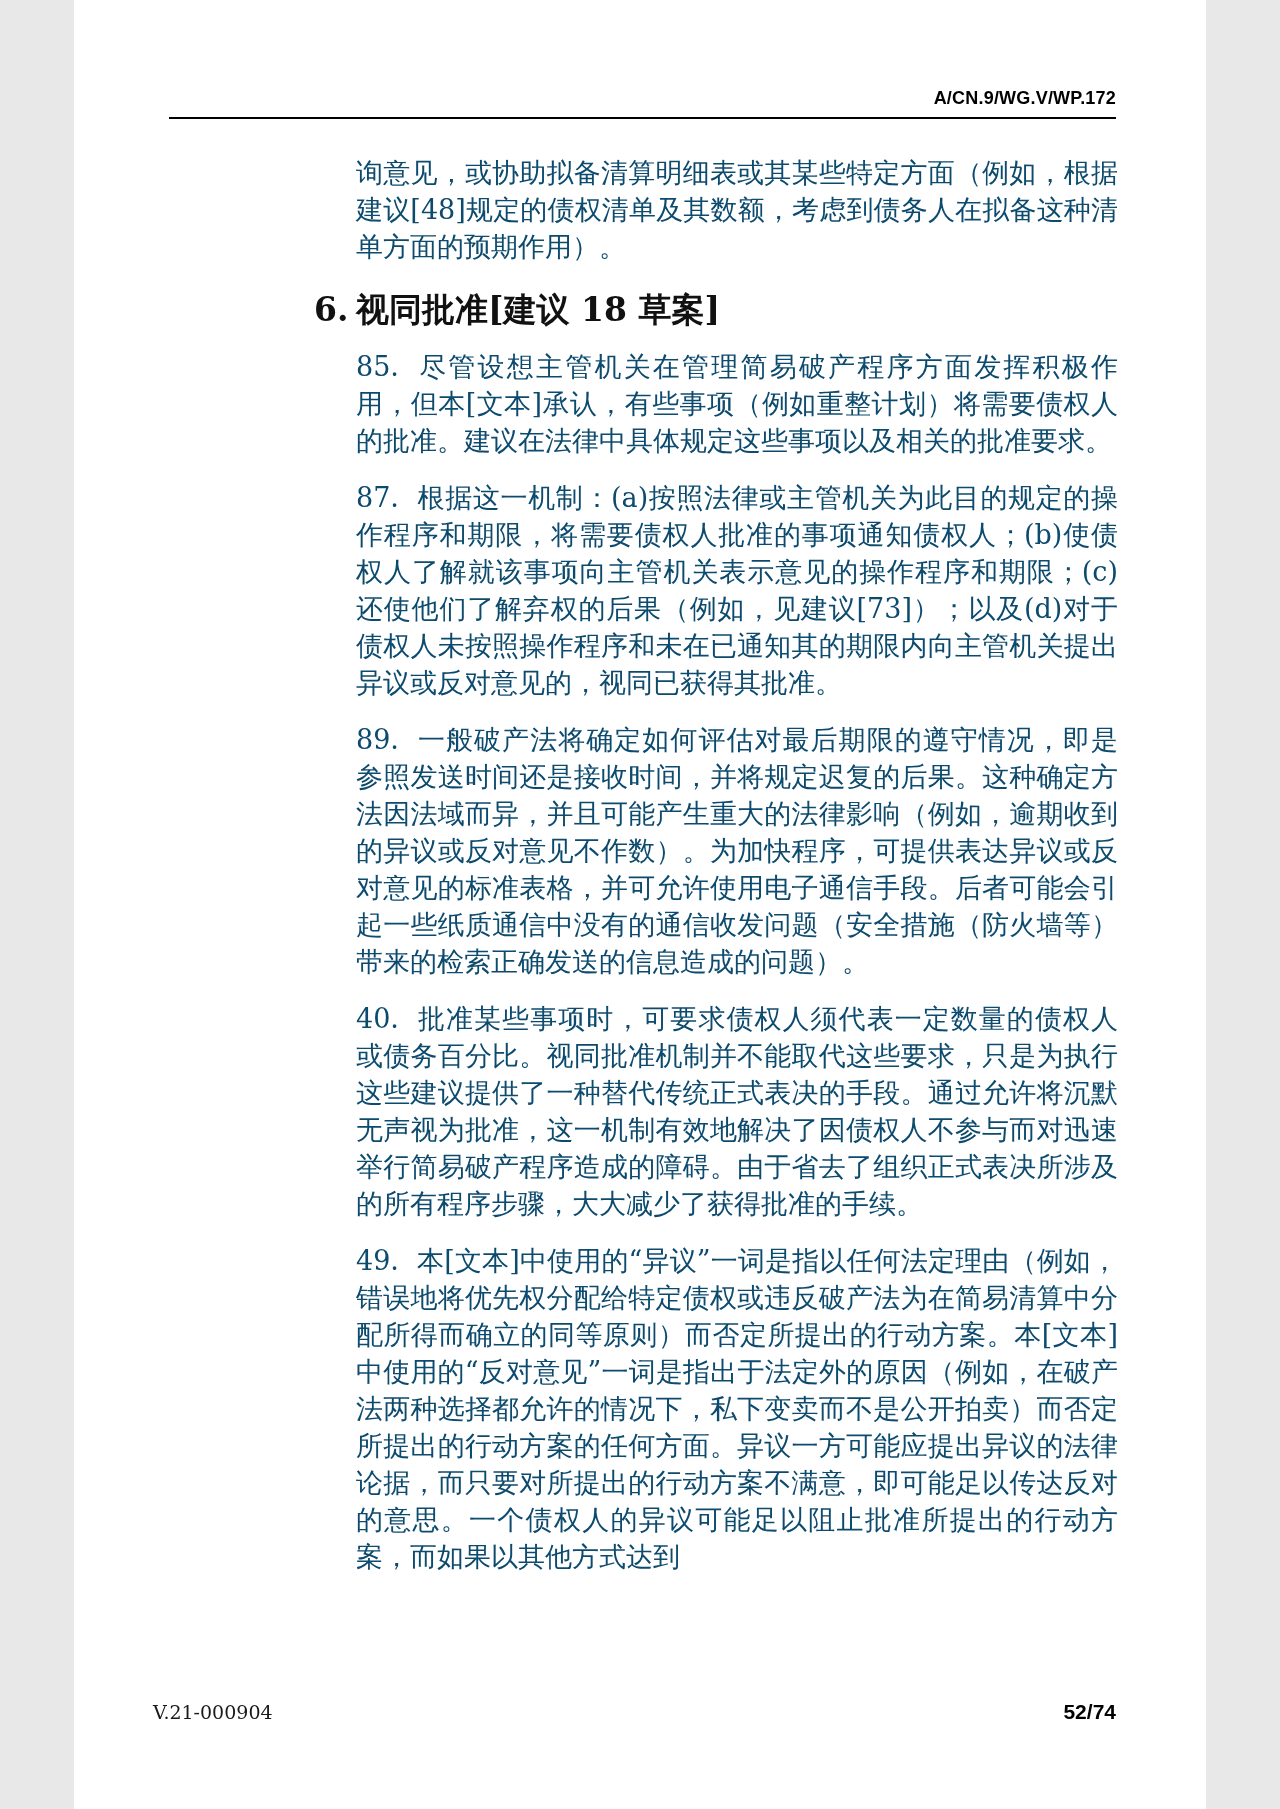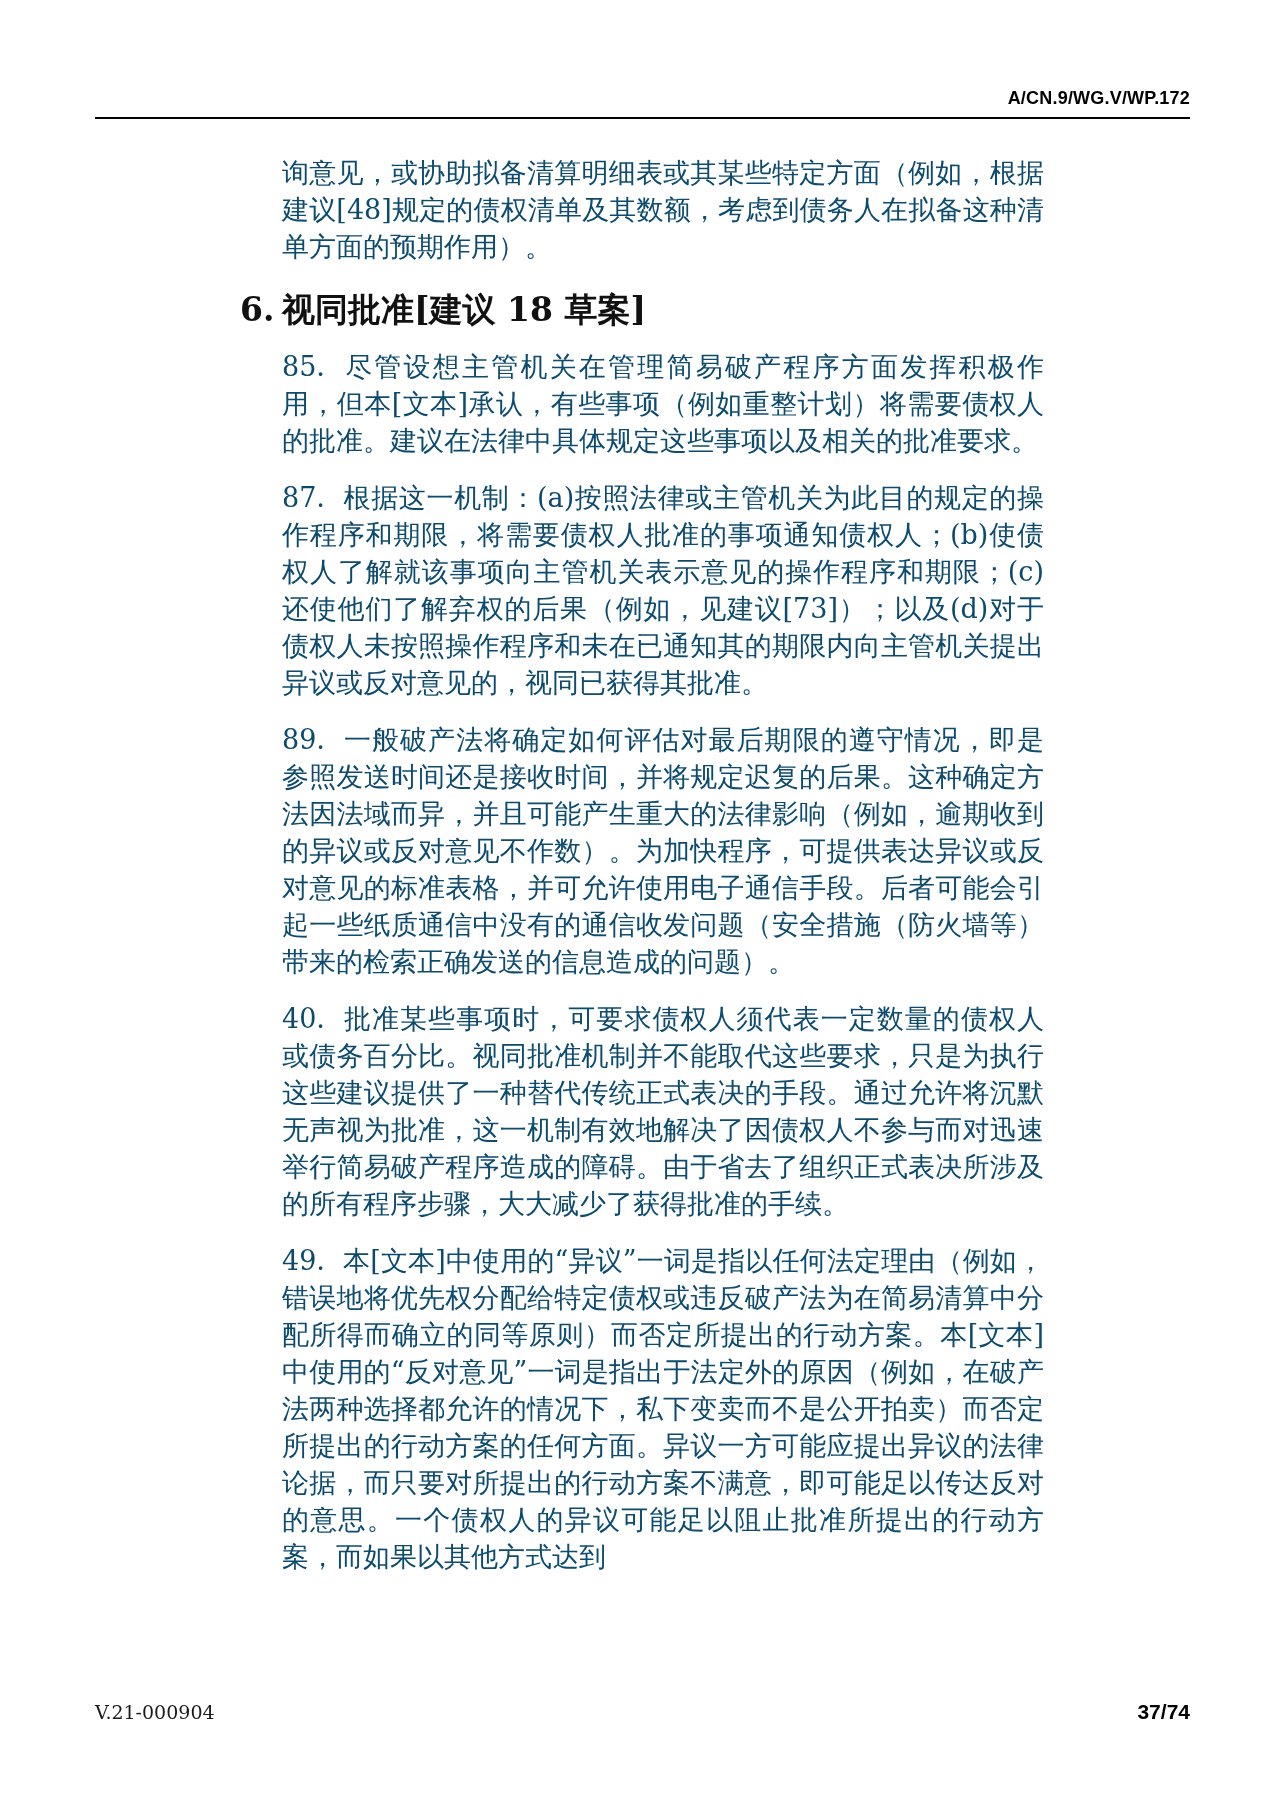--- a/index.html
+++ b/index.html
@@ -2,21 +2,21 @@
 <html lang="zh"><head>
 <meta charset="utf-8">
 <style>
   html, body {
     margin: 0;
     padding: 0;
     background: #e8e8e8;
   }
   .page {
     position: relative;
-    width: 1280px;
+    width: 1132px;
     height: 1809px;
     margin: 0 auto;
     background: #ffffff;
     color: #1a1a1a;
     font-family: "DejaVu Serif", "Liberation Serif", serif;
     overflow: hidden;
     box-sizing: border-box;
   }
   
   .doc-header {
@@ -72,21 +72,21 @@
   }
   .numbered {
     margin-top: 20px;
   }
   .pnum {
     margin-right: 18px;
   }
   
   .doc-footer {
     position: absolute;
-    left: 95px;
+    left: 79px;
     right: 90px;
     top: 1700px;
     display: flex;
     justify-content: space-between;
     align-items: baseline;
   }
   .job-number {
     font-family: "DejaVu Serif", "Liberation Serif", serif;
     font-size: 19px;
     color: #1a1a1a;
@@ -135,16 +135,16 @@
     </p>
 
     <p class="body-par numbered">
       <span class="pnum">49.</span><span>本[文本]中使用的“异议”一词是指以任何法定理由（例如，错误地将优先权分配给特定债权或违反破产法为在简易清算中分配所得而确立的同等原则）而否定所提出的行动方案。本[文本]中使用的“反对意见”一词是指出于法定外的原因（例如，在破产法两种选择都允许的情况下，私下变卖而不是公开拍卖）而否定所提出的行动方案的任何方面。异议一方可能应提出异议的法律论据，而只要对所提出的行动方案不满意，即可能足以传达反对的意思。一个债权人的异议可能足以阻止批准所提出的行动方案，而如果以其他方式达到</span>
     </p>
 
   </div>
 
   <div class="doc-footer">
     <span class="job-number">V.21-000904</span>
-    <span class="page-indicator">37/74</span>
+    <span class="page-indicator">52/74</span>
   </div>
 
 </div>
 
 </body></html>

